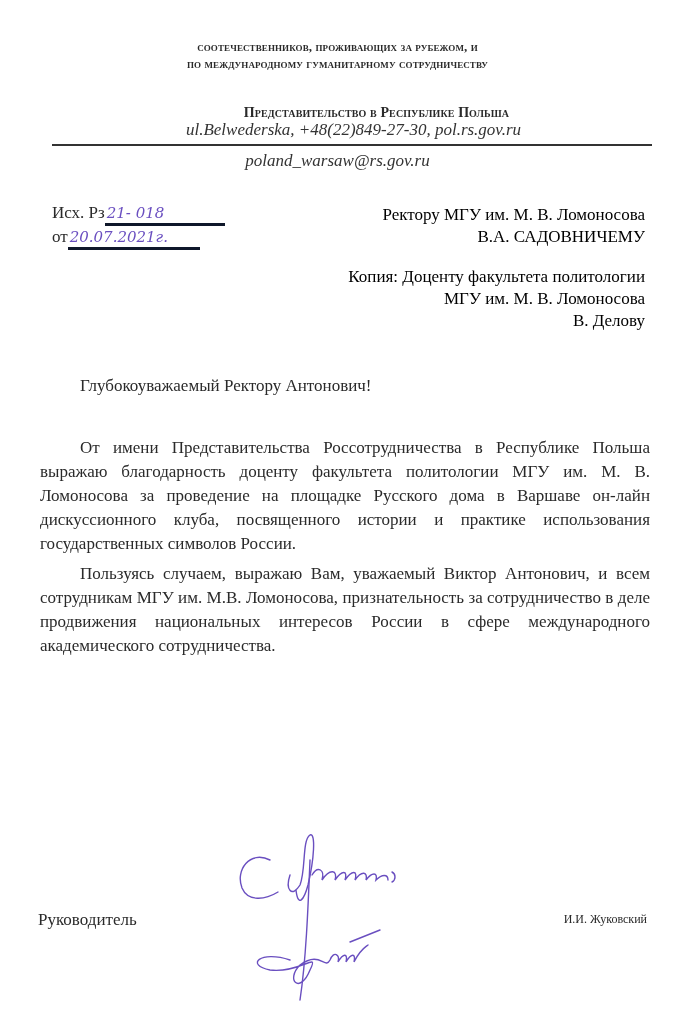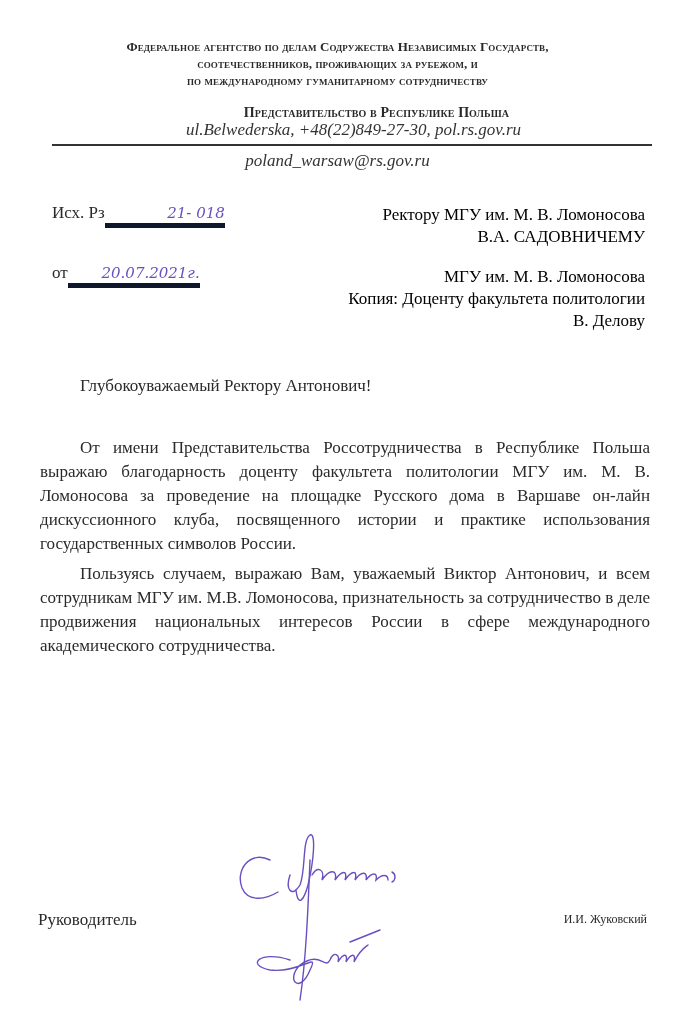--- a/index.html
+++ b/index.html
@@ -5,59 +5,58 @@
   html, body { margin: 0; padding: 0; background: #ffffff; }
   body { width: 675px; height: 1024px; position: relative; overflow: hidden;
          font-family: "Liberation Serif", "DejaVu Serif", serif; color: #222; }
   .abs { position: absolute; }
   .hdr { left: 0; width: 675px; text-align: center; font-variant: small-caps; font-weight: bold;
          font-size: 13px; letter-spacing: 0.1px; color: #2a2a2a; line-height: 17px; }
   .hdr2 { font-size: 14px; margin-left: 39px; }
   .contact { left: 0; width: 675px; text-align: center; font-style: italic; font-size: 17px; color: #333; }
   .rule { left: 52px; width: 600px; height: 2px; background: #333; }
   .ref { left: 52px; font-size: 17px; color: #2a2a2a; }
-  .ref .line { display: inline-block; border-bottom: 5px solid #0f172a; position: relative; text-align: right; }
+  .ref .line { display: inline-block; border-bottom: 3px solid #0f172a; position: relative; }
   .ref .hand { font-family: "DejaVu Serif", serif; font-style: italic; color: #6a4fc0; font-size: 15px; padding-left: 2px; }
   .addr { right: 30px; text-align: right; font-size: 17px; color: #000000; line-height: 22px; }
   .greeting { left: 80px; font-size: 17px; color: #2a2a2a; }
   .body-text { left: 40px; width: 610px; font-size: 17px; color: #2a2a2a; line-height: 24px; text-align: justify; }
   .para { text-indent: 40px; margin: 0 0 6px 0; }
   .sign-role { left: 38px; font-size: 17px; color: #2a2a2a; }
   .sign-name { right: 28px; font-size: 12px; color: #2a2a2a; }
   .signature { left: 230px; top: 830px; width: 260px; height: 175px; }
 </style>
 </head>
 <body>
 
 <div class="abs hdr" style="top:38px;">
-  <div>Федеральное агентство по делам Содружества Независимых Государств,</div>
   <div>соотечественников, проживающих за рубежом, и</div>
   <div>по международному гуманитарному сотрудничеству</div>
 </div>
 
 <div class="abs hdr hdr2" style="top:104px;">Представительство в Республике Польша</div>
 <div class="abs contact" style="top:120px;padding-left:16px;">ul.Belwederska, +48(22)849-27-30, pol.rs.gov.ru</div>
 <div class="abs rule" style="top:144px;"></div>
 <div class="abs contact" style="top:151px;">poland_warsaw@rs.gov.ru</div>
 
 <div class="abs ref" style="top:203px;">
   <span>Исх. Рз</span><span class="line" style="width:120px;"><span class="hand">21- 018</span></span>
 </div>
 <div class="abs ref" style="top:227px;">
-  <span>от</span><span class="line" style="width:132px;margin-top:36px;"><span class="hand">20.07.2021г.</span></span>
+  <span>от</span><span class="line" style="width:132px;"><span class="hand">20.07.2021г.</span></span>
 </div>
 
 <div class="abs addr" style="top:204px;">
   <div>Ректору МГУ им. М. В. Ломоносова</div>
   <div>В.А. САДОВНИЧЕМУ</div>
 </div>
 
 <div class="abs addr" style="top:266px;">
+  <div>Копия: Доценту факультета политологии</div>
   <div>МГУ им. М. В. Ломоносова</div>
-  <div>Копия: Доценту факультета политологии</div>
   <div>В. Делову</div>
 </div>
 
 <div class="abs greeting" style="top:376px;">Глубокоуважаемый Ректору Антонович!</div>
 
 <div class="abs body-text" style="top:436px;">
   <p class="para">От имени Представительства Россотрудничества в Республике Польша выражаю благодарность доценту факультета политологии МГУ им. М. В. Ломоносова за проведение на площадке Русского дома в Варшаве он-лайн дискуссионного клуба, посвященного истории и практике использования государственных символов России.</p>
   <p class="para">Пользуясь случаем, выражаю Вам, уважаемый Виктор Антонович, и всем сотрудникам МГУ им. М.В. Ломоносова, признательность за сотрудничество в деле продвижения национальных интересов России в сфере международного академического сотрудничества.</p>
 </div>
 

